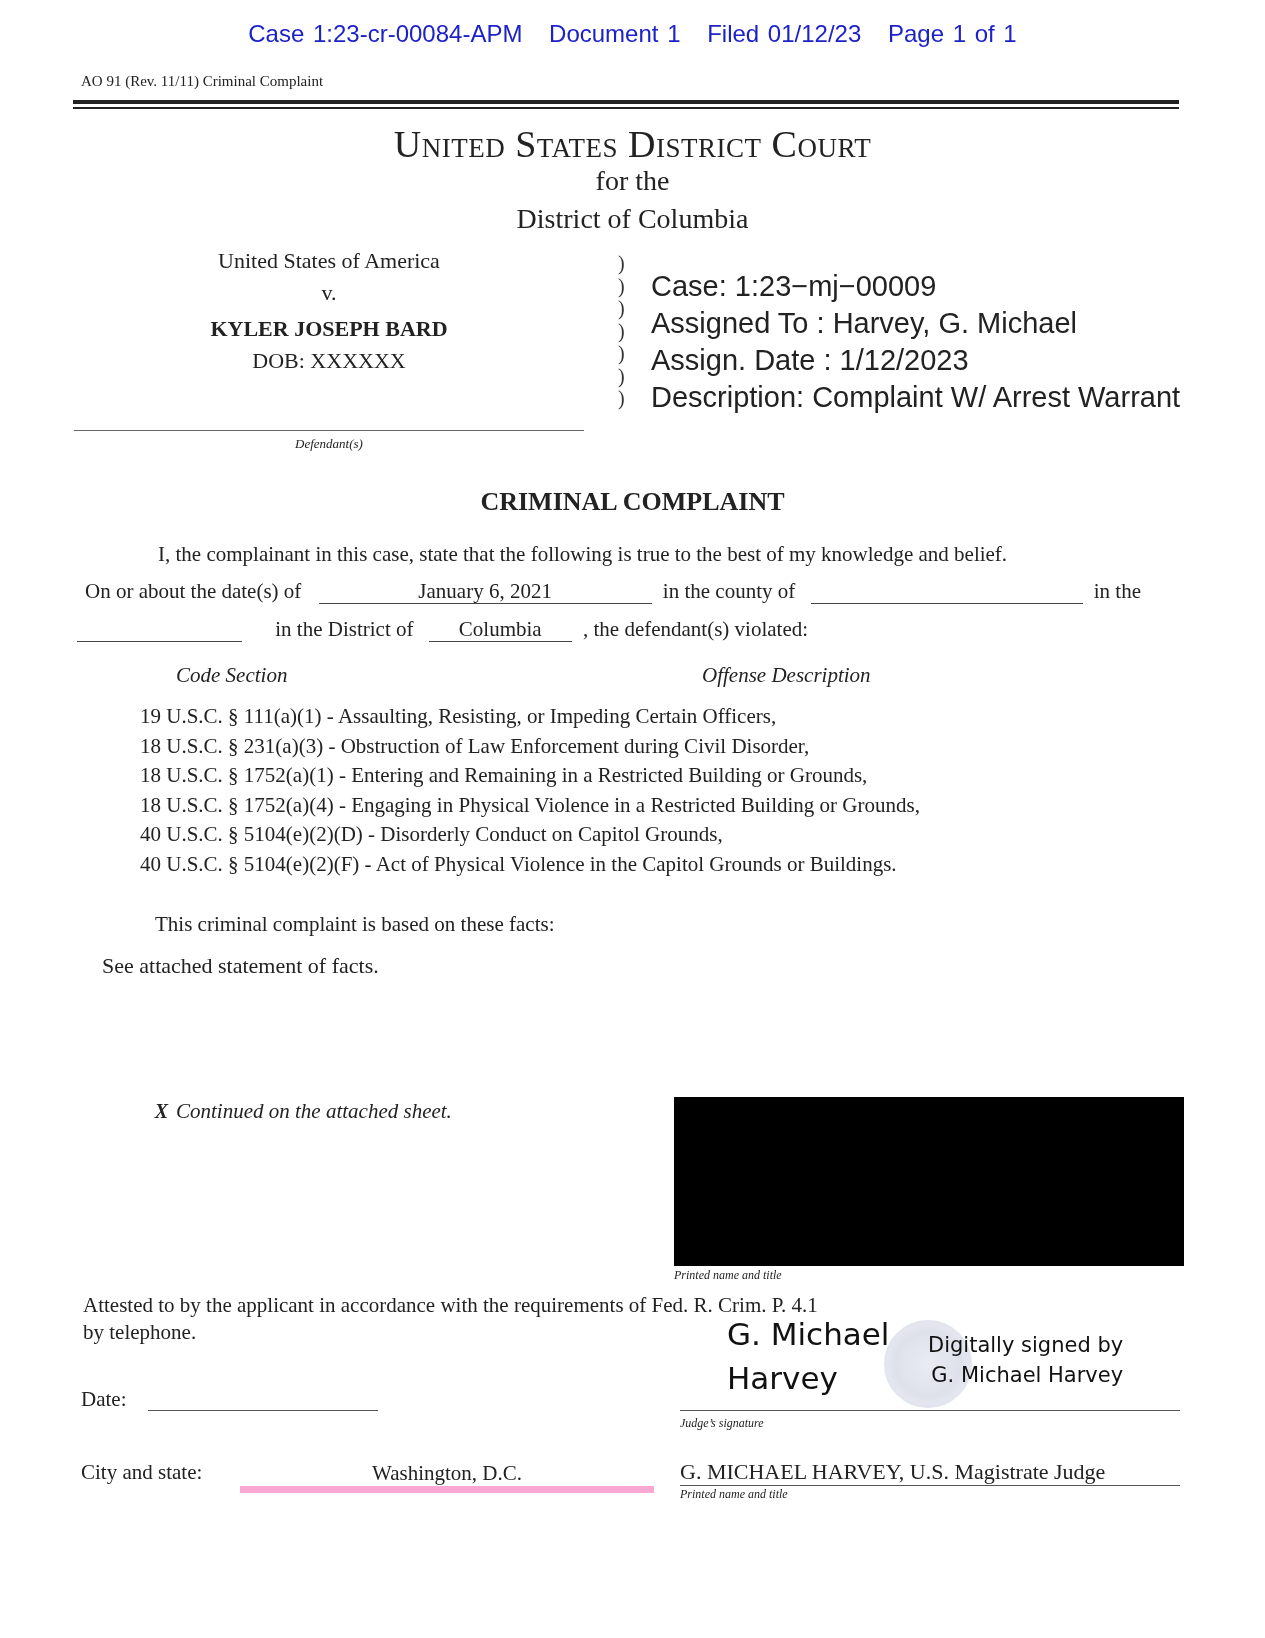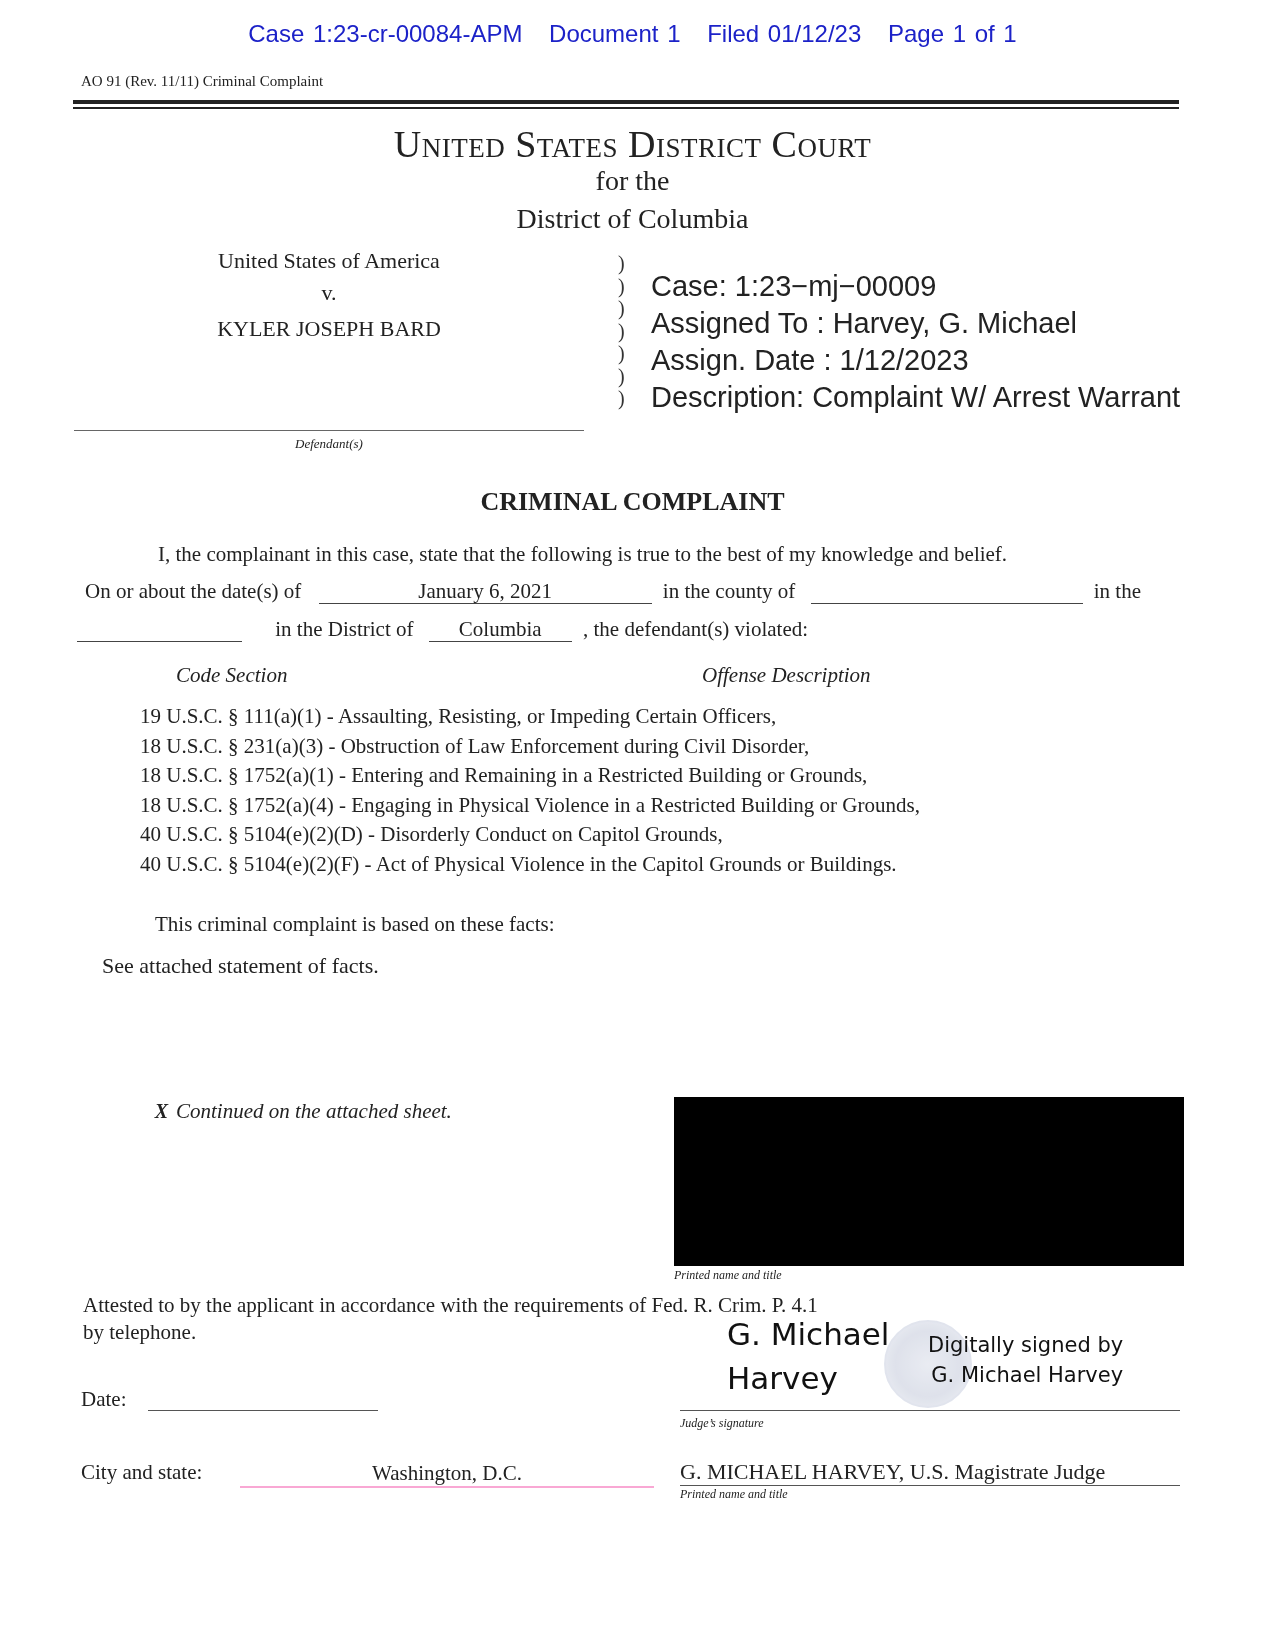--- a/index.html
+++ b/index.html
@@ -67,21 +67,22 @@
 <div class="abs rule-thick"></div>
 <div class="abs rule-thin"></div>
 
 <div class="abs court-title">United States District Court</div>
 <div class="abs center" style="top:165px;">for the</div>
 <div class="abs center" style="top:203px;">District of Columbia</div>
 
 <div class="abs caption-left" style="top:245px;">
   <div>United States of America</div>
   <div>v.</div>
-  <div style="margin-top:4px;">KYLER JOSEPH BARD</div>
+  <div style="margin-top:4px;font-weight:bold;">KYLER JOSEPH BARD</div>
+  <div>DOB: XXXXXX</div>
 </div>
 <div class="abs def-line"></div>
 <div class="abs def-label">Defendant(s)</div>
 
 <div class="abs parens">
   <div>)</div>
   <div>)</div>
   <div>)</div>
   <div>)</div>
   <div>)</div>
@@ -149,16 +150,16 @@
   <div>Digitally signed by</div>
   <div>G. Michael Harvey</div>
 </div>
 <div class="abs hline" style="top:1410px; left:680px; width:500px;"></div>
 <div class="abs small-italic" style="top:1416px; left:680px; width:500px;">Judge’s signature</div>
 
 <div class="abs line-text" style="top:1387px; left:81px;">Date:</div>
 <div class="abs hline" style="top:1410px; left:148px; width:230px;"></div>
 
 <div class="abs line-text" style="top:1460px; left:81px;">City and state:</div>
-<div class="abs line-text" style="top:1461px; left:240px; width:414px; text-align:center; border-bottom:2px solid #f9a8d4; height:25px;">Washington, D.C.</div>
+<div class="abs line-text" style="top:1461px; left:240px; width:414px; text-align:center; border-bottom:7px solid #f9a8d4; height:25px;">Washington, D.C.</div>
 
 <div class="abs line-text" style="top:1459px; left:680px; width:500px; border-bottom:1px solid #555; height:26px; font-size:22px;">G. MICHAEL HARVEY, U.S. Magistrate Judge</div>
 <div class="abs small-italic" style="top:1487px; left:680px; width:500px;">Printed name and title</div>
 
 </body></html>

